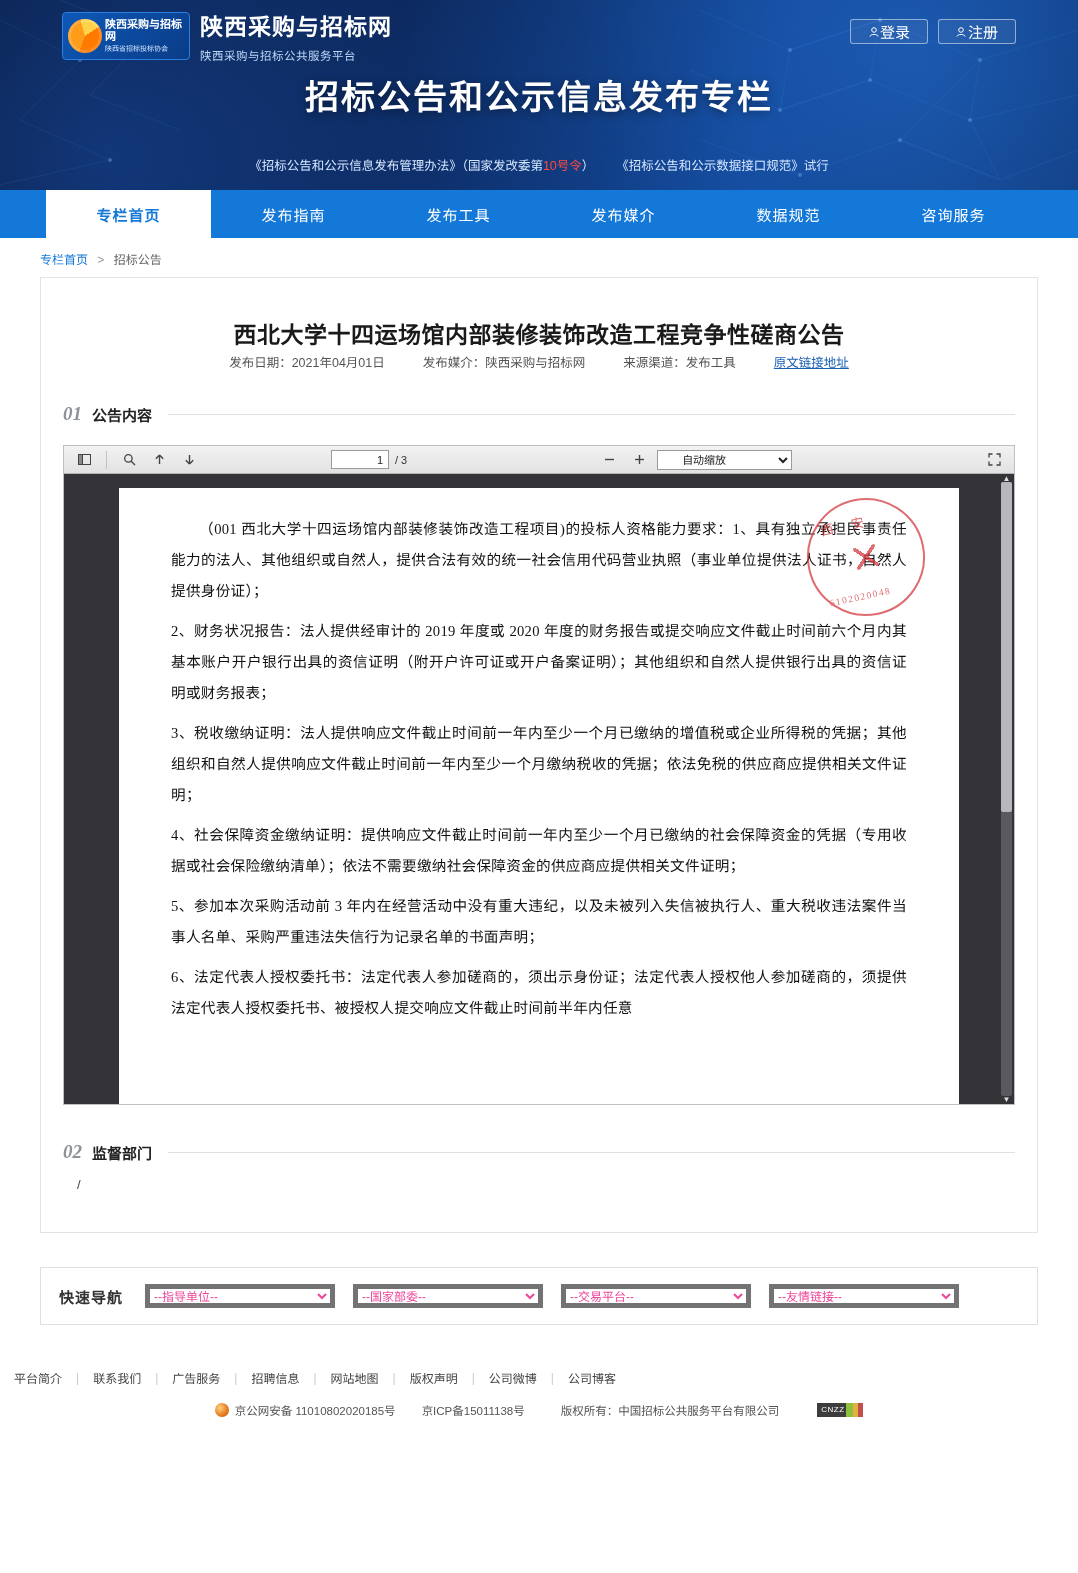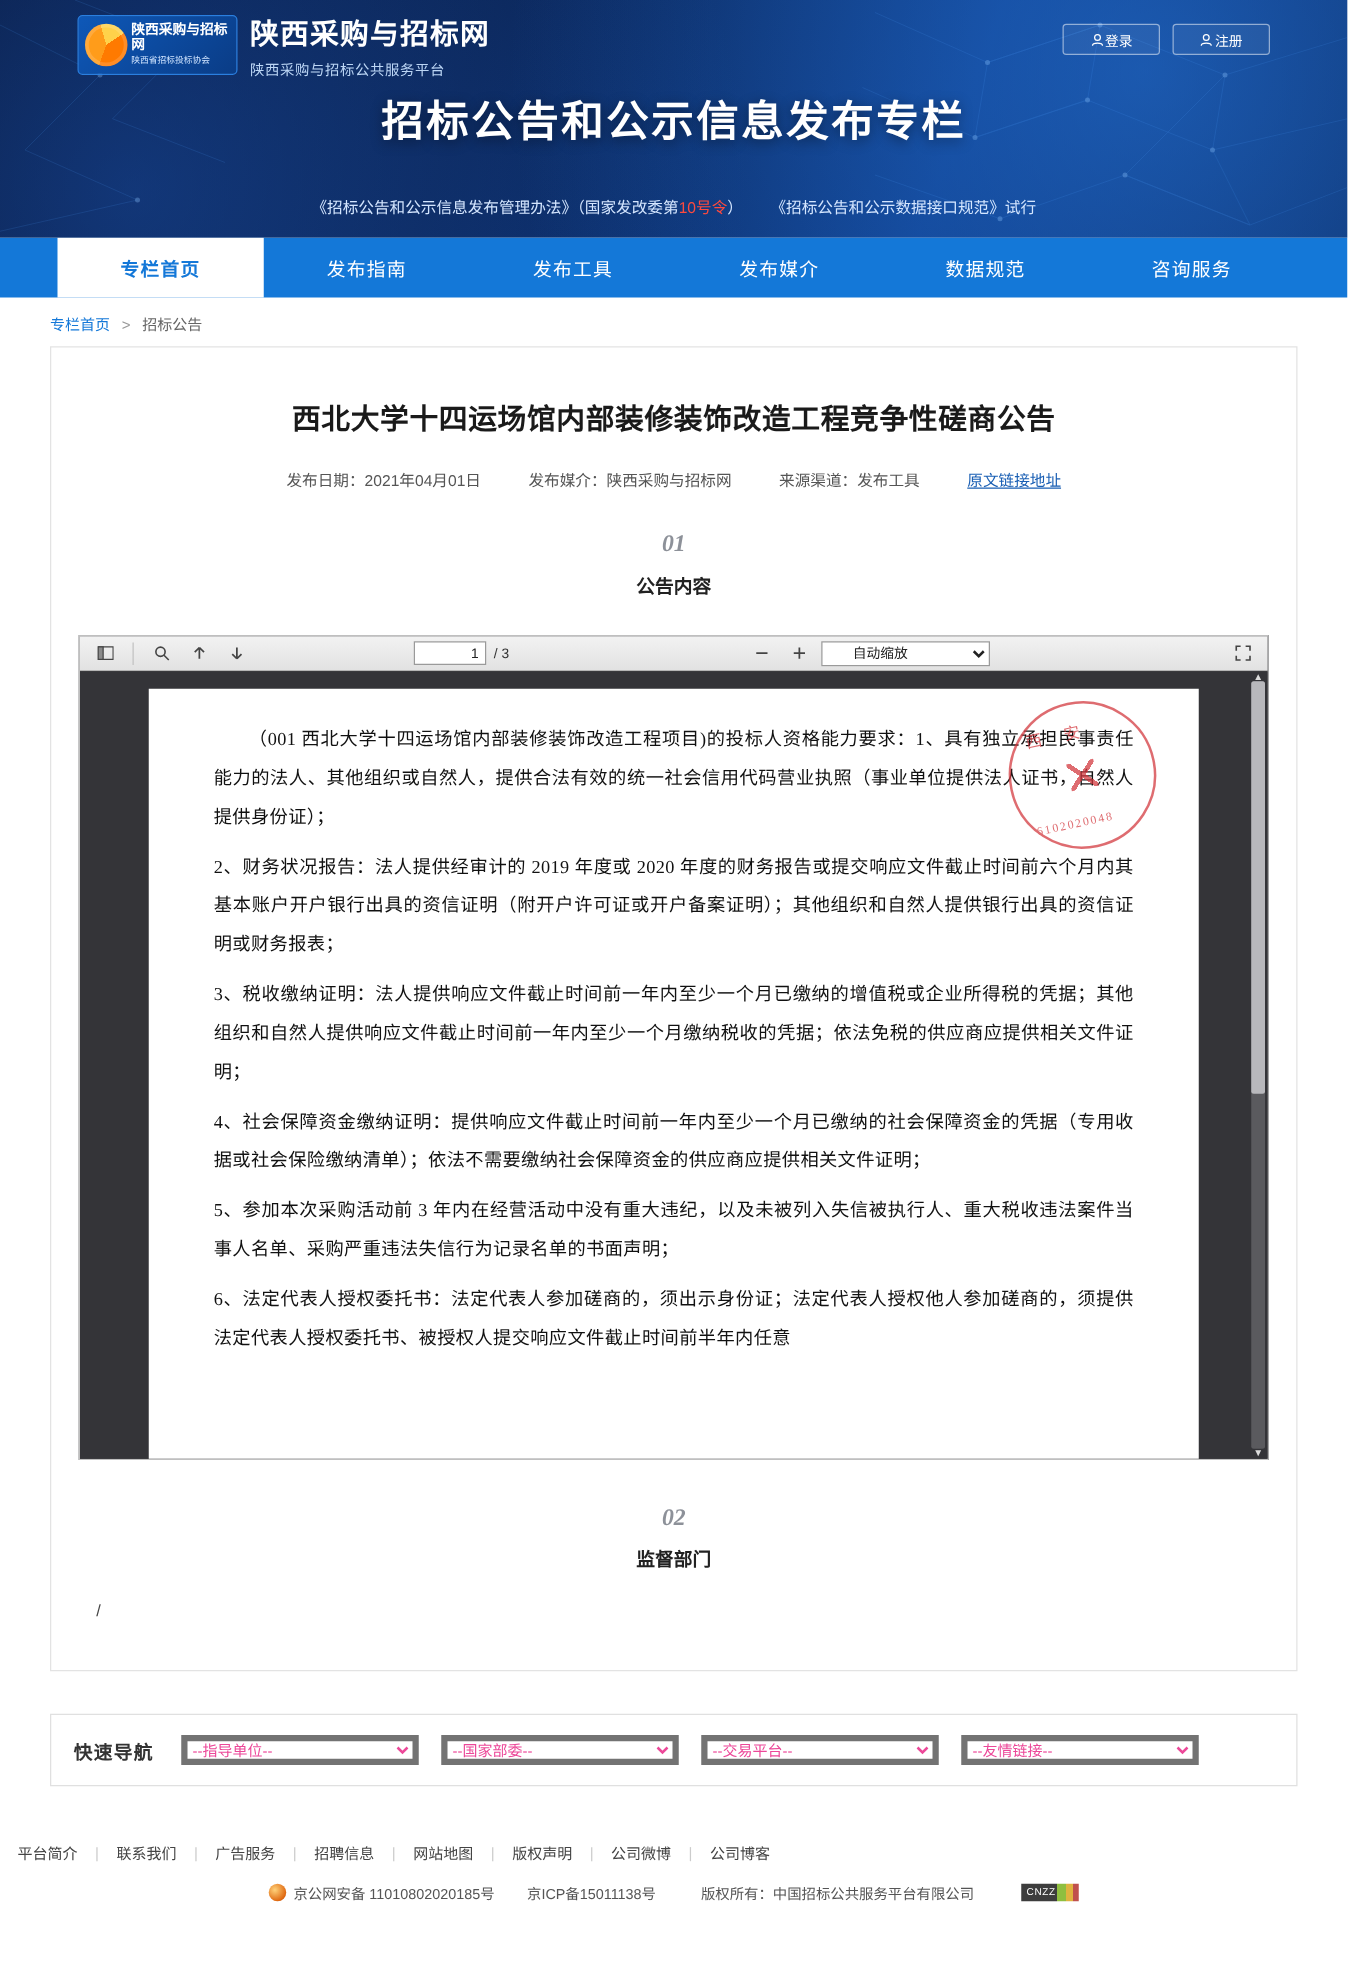--- a/index.html
+++ b/index.html
@@ -63,21 +63,21 @@
   }
   .auth {
     position:absolute; right:62px; top:19px;
     display:flex; gap:10px;
   }
   .auth a {
     display:flex; align-items:center; gap:0;
     min-width:78px; height:25px; padding:0 12px;
     border:1px solid rgba(255,255,255,.5);
     border-radius:3px;
-    color:#ffffff; font-size:11px; text-decoration:none;
+    color:#ffffff; font-size:15px; text-decoration:none;
     background: rgba(255,255,255,.06);
     justify-content:center;
   }
   .auth svg { display:block; }
   .main-title {
     position:absolute; top:70px; left:0; right:0;
     text-align:center;
     font-size:34px; font-weight:bold; color:#ffffff;
     letter-spacing:2px;
     text-shadow: 0 2px 10px rgba(0,0,0,.45);
@@ -125,29 +125,27 @@
   }
   .notice-title {
     text-align:center;
     font-size:23px; font-weight:bold; color:#1a1a1a;
     letter-spacing:.5px;
     padding:16px 60px 0 60px;
     line-height:34px;
   }
   .meta {
     display:flex; justify-content:center; align-items:center; gap:38px;
-    margin-top:22px;
     font-size:12.5px; color:#555;
   }
   .meta .link { color:#1a5fb4; text-decoration:underline; }
 
   .section-head {
     display:flex; align-items:center; gap:10px;
     margin:32px 22px 0 22px;
-    flex-direction:column;
   }
   .section-head .num {
     font-size:19px; color:#8d9199; font-style:italic; font-weight:bold;
     font-family:"Liberation Serif", serif;
   }
   .section-head .name {
     font-size:15px; color:#222; font-weight:bold;
   }
   .section-head .rule {
     flex:1; height:1px; background:#e0e0e0; margin-left:6px;

